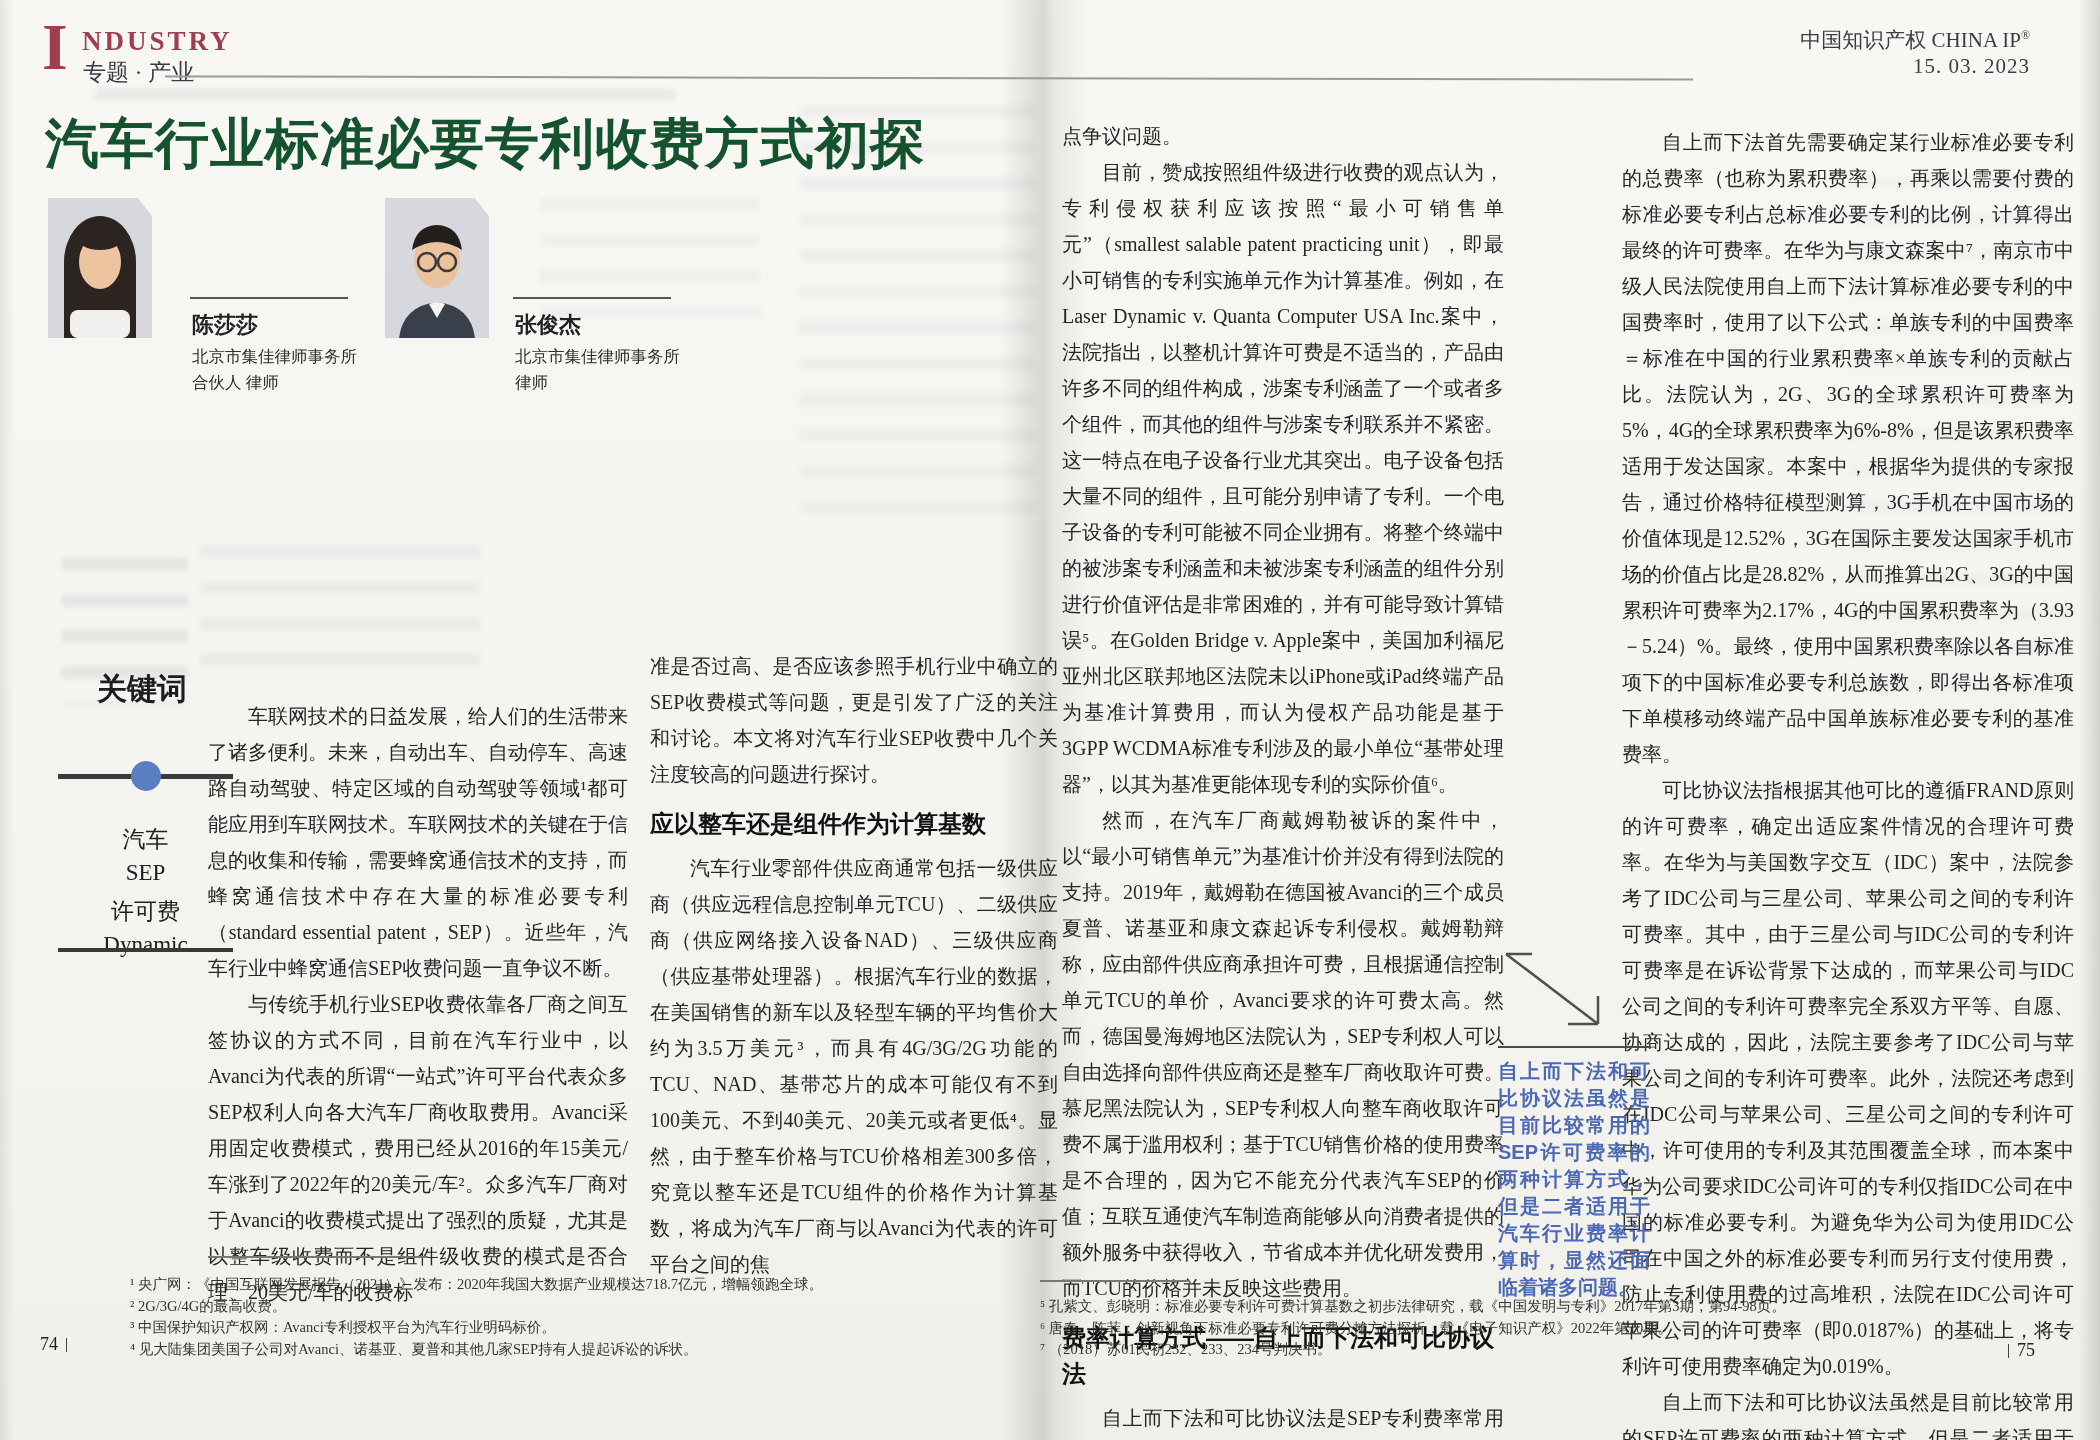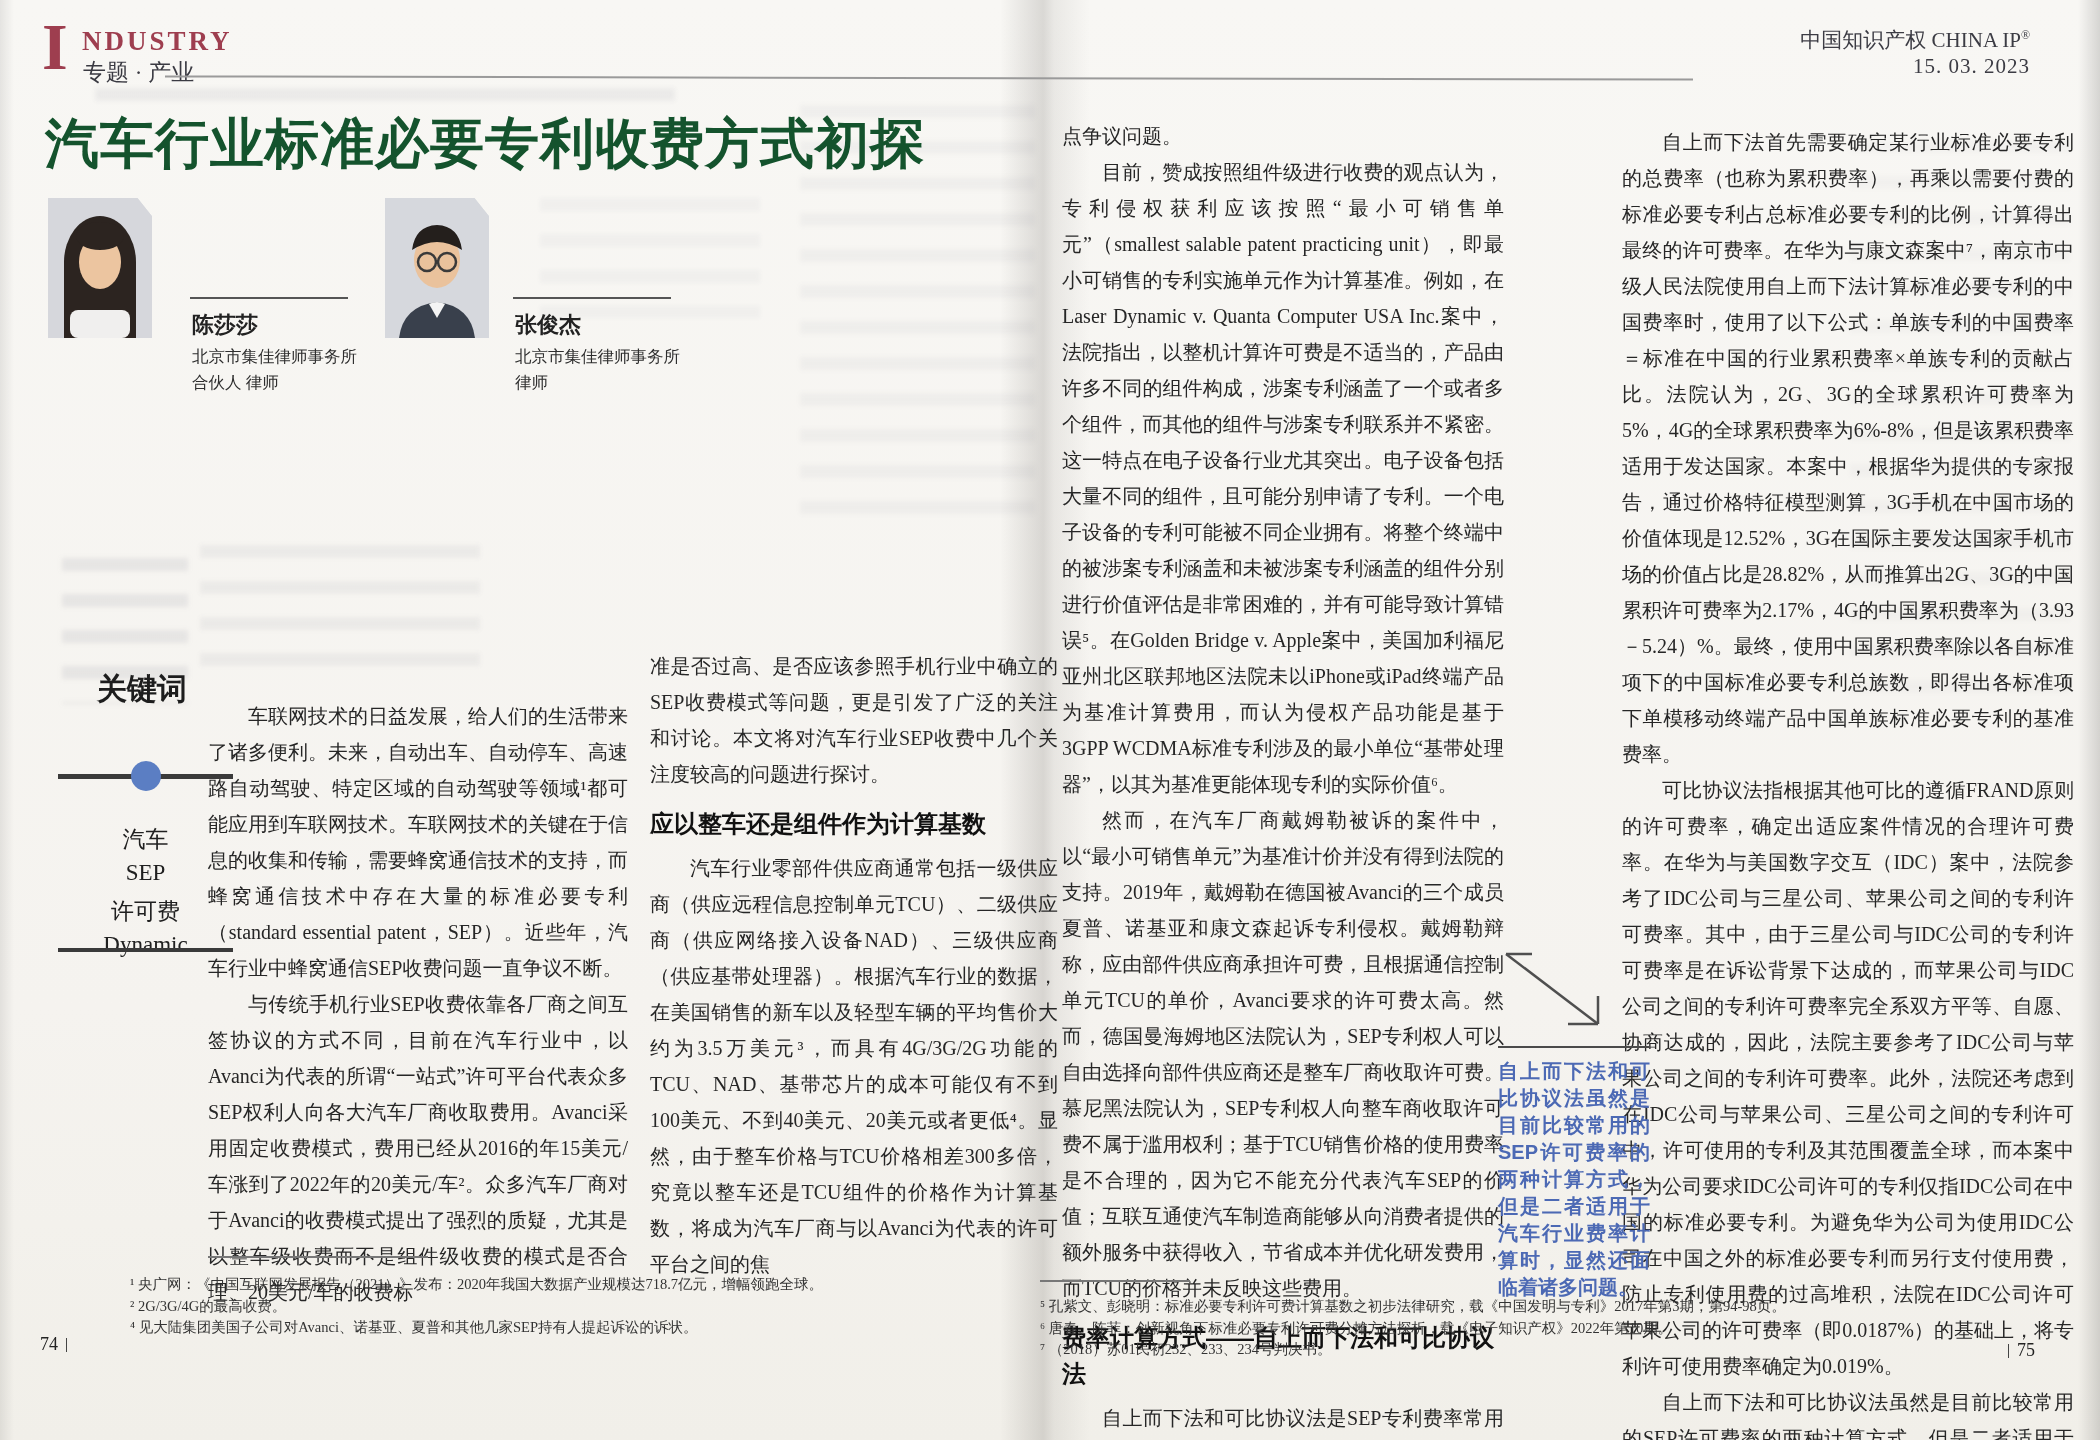--- a/index.html
+++ b/index.html
@@ -135,20 +135,21 @@
   <div id="colL2" class="abs col">
     <p class="cont">准是否过高、是否应该参照手机行业中确立的SEP收费模式等问题，更是引发了广泛的关注和讨论。本文将对汽车行业SEP收费中几个关注度较高的问题进行探讨。</p>
     <h2>应以整车还是组件作为计算基数</h2>
     <p>汽车行业零部件供应商通常包括一级供应商（供应远程信息控制单元TCU）、二级供应商（供应网络接入设备NAD）、三级供应商（供应基带处理器）。根据汽车行业的数据，在美国销售的新车以及轻型车辆的平均售价大约为3.5万美元³，而具有4G/3G/2G功能的TCU、NAD、基带芯片的成本可能仅有不到100美元、不到40美元、20美元或者更低⁴。显然，由于整车价格与TCU价格相差300多倍，究竟以整车还是TCU组件的价格作为计算基数，将成为汽车厂商与以Avanci为代表的许可平台之间的焦</p>
   </div>
 
   <div id="fnL-rule" class="abs fn-rule"></div>
   <div id="fnL" class="abs fn">
     <div>¹ 央广网：《中国互联网发展报告（2021）》发布：2020年我国大数据产业规模达718.7亿元，增幅领跑全球。</div>
     <div>² 2G/3G/4G的最高收费。</div>
+    <div>³ 中国保护知识产权网：Avanci专利授权平台为汽车行业明码标价。</div>
     <div>⁴ 见大陆集团美国子公司对Avanci、诺基亚、夏普和其他几家SEP持有人提起诉讼的诉状。</div>
   </div>
   <div class="abs pageno" style="left:40px;top:1334px;"><span>74</span><span class="pn-bar"></span></div>
 
   <div id="colA" class="abs col">
     <p class="cont">点争议问题。</p>
     <p>目前，赞成按照组件级进行收费的观点认为，专利侵权获利应该按照“最小可销售单元”（smallest salable patent practicing unit），即最小可销售的专利实施单元作为计算基准。例如，在Laser Dynamic v. Quanta Computer USA Inc.案中，法院指出，以整机计算许可费是不适当的，产品由许多不同的组件构成，涉案专利涵盖了一个或者多个组件，而其他的组件与涉案专利联系并不紧密。这一特点在电子设备行业尤其突出。电子设备包括大量不同的组件，且可能分别申请了专利。一个电子设备的专利可能被不同企业拥有。将整个终端中的被涉案专利涵盖和未被涉案专利涵盖的组件分别进行价值评估是非常困难的，并有可能导致计算错误⁵。在Golden Bridge v. Apple案中，美国加利福尼亚州北区联邦地区法院未以iPhone或iPad终端产品为基准计算费用，而认为侵权产品功能是基于3GPP WCDMA标准专利涉及的最小单位“基带处理器”，以其为基准更能体现专利的实际价值⁶。</p>
     <p>然而，在汽车厂商戴姆勒被诉的案件中，以“最小可销售单元”为基准计价并没有得到法院的支持。2019年，戴姆勒在德国被Avanci的三个成员夏普、诺基亚和康文森起诉专利侵权。戴姆勒辩称，应由部件供应商承担许可费，且根据通信控制单元TCU的单价，Avanci要求的许可费太高。然而，德国曼海姆地区法院认为，SEP专利权人可以自由选择向部件供应商还是整车厂商收取许可费。慕尼黑法院认为，SEP专利权人向整车商收取许可费不属于滥用权利；基于TCU销售价格的使用费率是不合理的，因为它不能充分代表汽车SEP的价值；互联互通使汽车制造商能够从向消费者提供的额外服务中获得收入，节省成本并优化研发费用，而TCU的价格并未反映这些费用。</p>
     <h2>费率计算方式——自上而下法和可比协议法</h2>
     <p>自上而下法和可比协议法是SEP专利费率常用的两种计算方式，下面分别介绍。</p>

